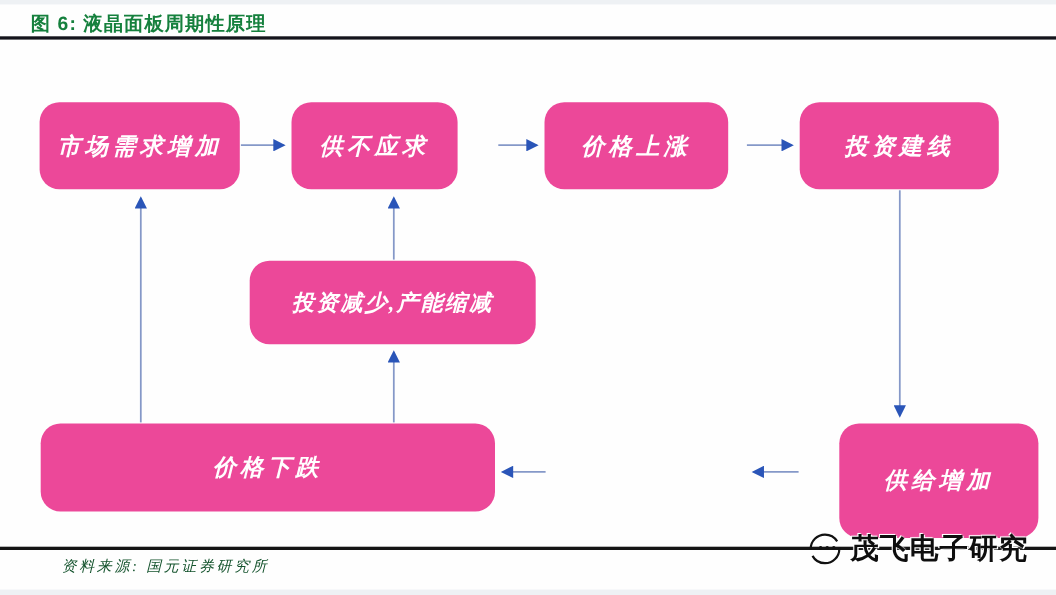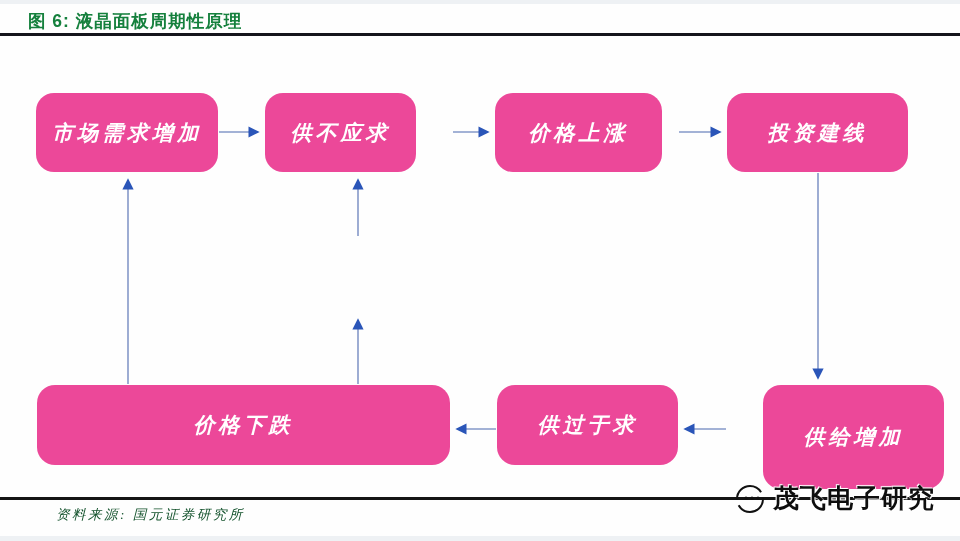--- a/index.html
+++ b/index.html
@@ -55,25 +55,25 @@
   </div>
   <div class="node n2">
     <span>供不应求</span>
   </div>
   <div class="node n3">
     <span>价格上涨</span>
   </div>
   <div class="node n4">
     <span>投资建线</span>
   </div>
+  <div class="node n5">
+    <span>投资减少,产能缩减</span>
+  </div>
   <div class="node n6">
     <span>价格下跌</span>
-  </div>
-  <div class="node n7">
-    <span>供过于求</span>
   </div>
   <div class="node n8">
     <span>供给增加</span>
   </div>
 
   <svg class="arrows" viewBox="0 0 960 541">
     <defs>
       <marker id="ah" viewBox="0 0 10 10" refX="8.5" refY="5" markerWidth="8.5" markerHeight="7" orient="auto">
         <path d="M0,0 L10,5 L0,10 z" fill="#2a55b8"></path>
       </marker>

